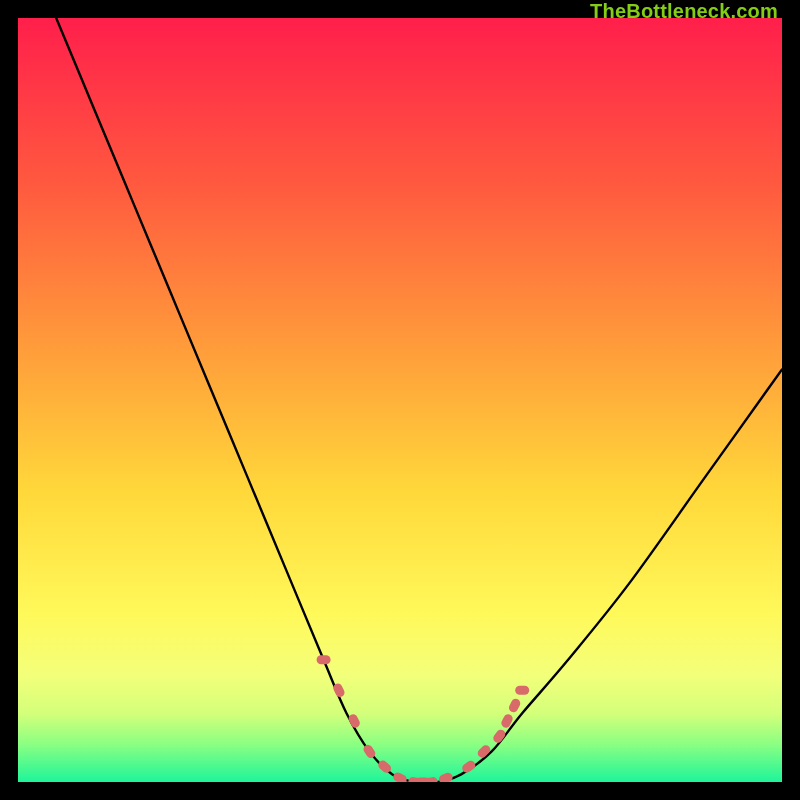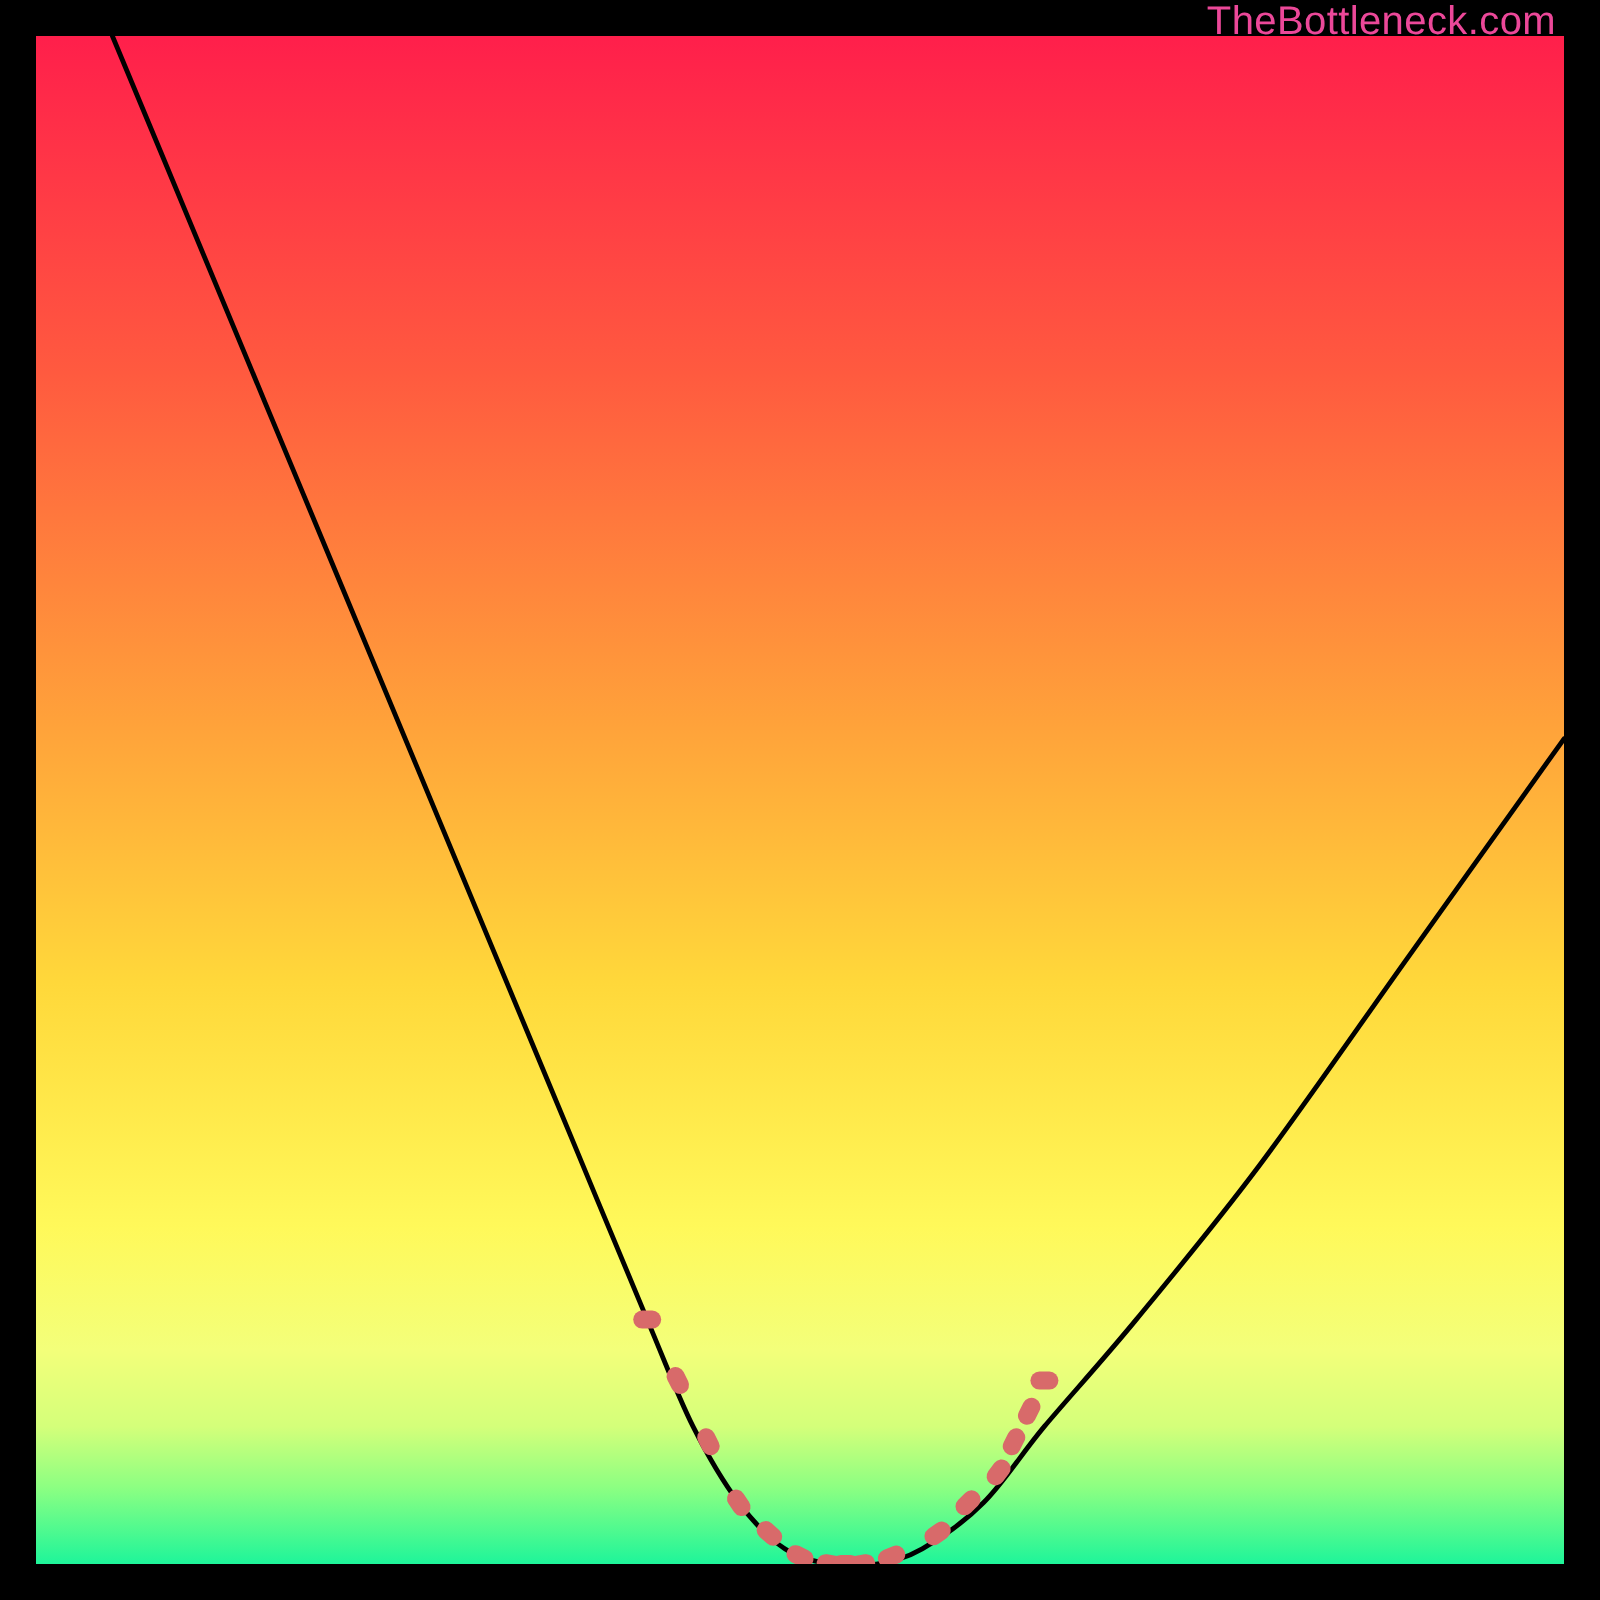--- a/index.html
+++ b/index.html
@@ -23,24 +23,24 @@
     position: absolute;
     left: 0;
     top: 0;
     width: 764px;
     height: 764px;
   }
   .watermark {
     position: absolute;
     top: 0px;
     right: 22px;
-    color: #ec4899;
+    color: #84cc16;
     font-size: 20px;
     letter-spacing: 0.2px;
-    font-weight: 400;
+    font-weight: 700;
   }
   svg { display: block; }
 </style>
 </head>
 <body>
 
 <div class="frame">
   <svg class="plot-area" viewBox="0 0 764 764" width="764" height="764" preserveAspectRatio="none">
     <defs>
       <linearGradient id="bg-grad" x1="0" y1="0" x2="0" y2="1">

